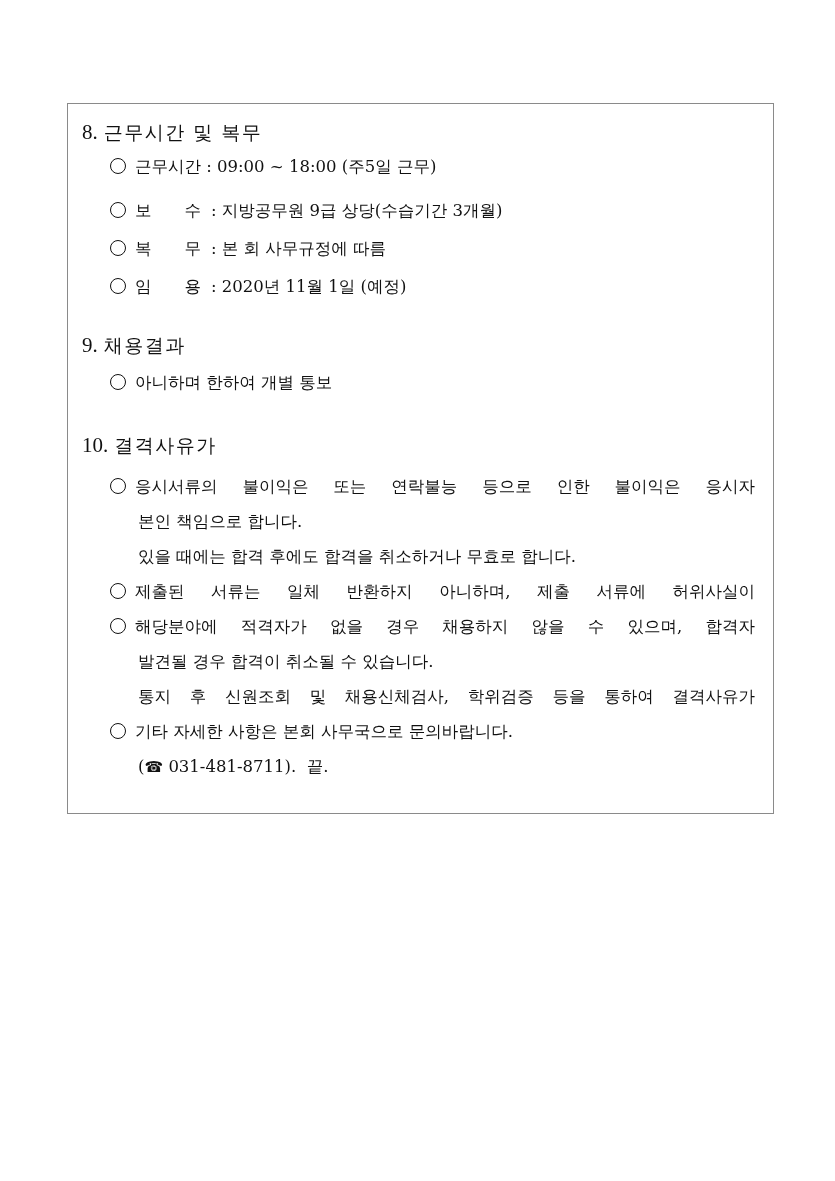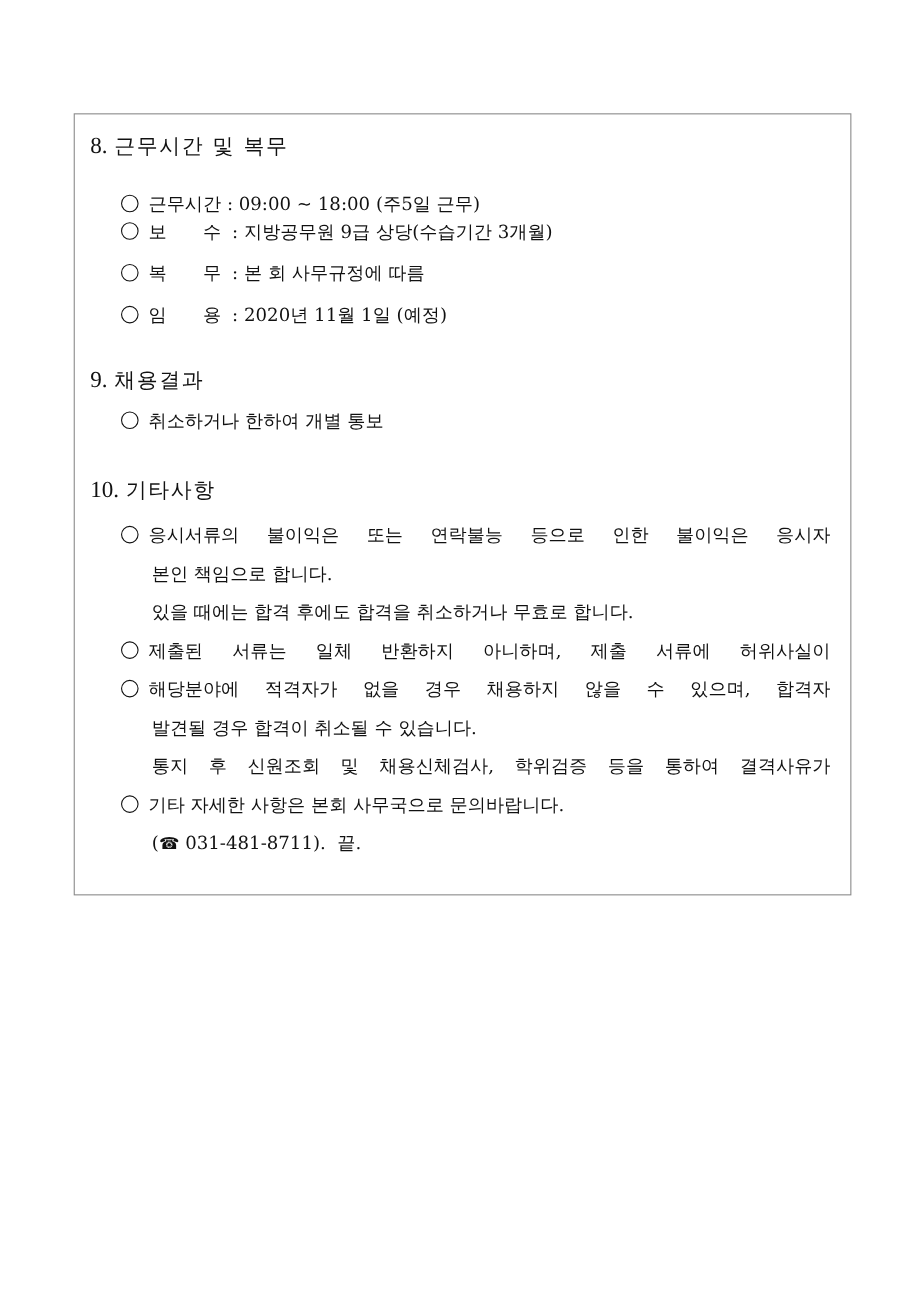--- a/index.html
+++ b/index.html
@@ -84,21 +84,21 @@
   </style>
 </head>
 <body>
 
 <div class="box"></div>
 
 <div class="heading" style="left:82px; top:120px;">
   <span class="num">8.</span><span>근무시간 및 복무</span>
 </div>
 
-<div class="item" style="left:110px; top:174px;">
+<div class="item" style="left:110px; top:155px;">
   <span class="bullet"></span><span>근무시간</span>
   <span>:</span>
   <span>09:00 ~ 18:00 (주5일 근무)</span>
 </div>
 
 <div class="item" style="left:110px; top:199px;">
   <span class="bullet"></span><span class="label"><span>보</span><span class="c2">수</span></span><span>:</span>
   <span>지방공무원 9급 상당(수습기간 3개월)</span>
 </div>
 
@@ -110,25 +110,25 @@
 <div class="item" style="left:110px; top:275px;">
   <span class="bullet"></span><span class="label"><span>임</span><span class="c2">용</span></span><span>:</span>
   <span>2020년 11월 1일 (예정)</span>
 </div>
 
 <div class="heading" style="left:82px; top:333px;">
   <span class="num">9.</span><span>채용결과</span>
 </div>
 
 <div class="item" style="left:110px; top:371px;">
-  <span class="bullet"></span><span>취소하거나 한하여 개별 통보</span>
+  <span class="bullet"></span><span>아니하며 한하여 개별 통보</span>
 </div>
 
 <div class="heading" style="left:82px; top:433px;">
-  <span class="num">10.</span><span>기타사항</span>
+  <span class="num">10.</span><span>결격사유가</span>
 </div>
 
 <div class="para" style="top:469px;">
   <span class="line"><span class="bullet"></span><span>응시서류의 불이익은 또는 연락불능 등으로 인한 불이익은 응시자</span></span>
   <span class="line cont last">본인 책임으로 합니다.</span>
 </div>
 
 <div class="para" style="top:539px;">
   <span class="line cont last">있을 때에는 합격 후에도 합격을 취소하거나 무효로 합니다.</span>
   <span class="line"><span class="bullet"></span><span>제출된 서류는 일체 반환하지 아니하며, 제출 서류에 허위사실이</span></span>

